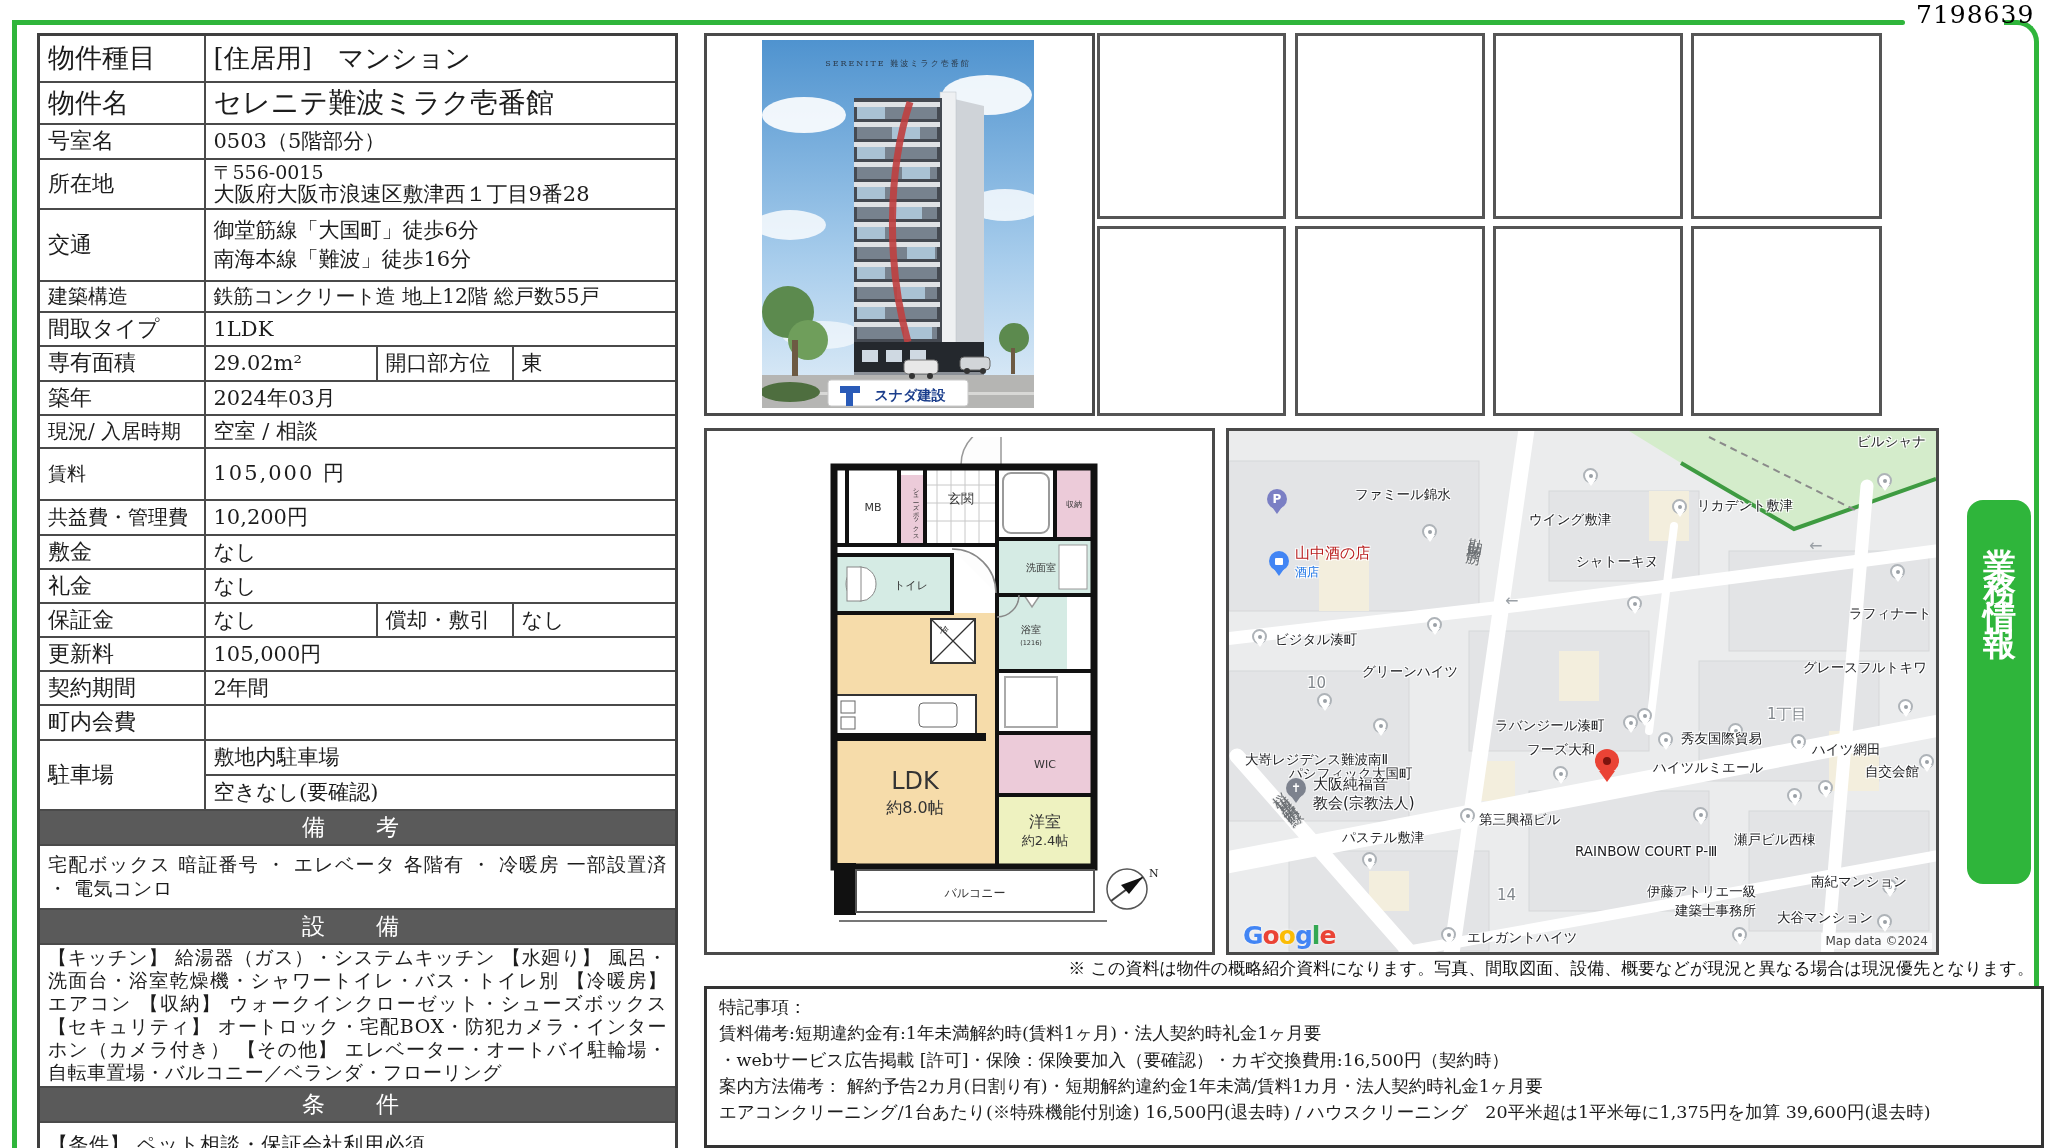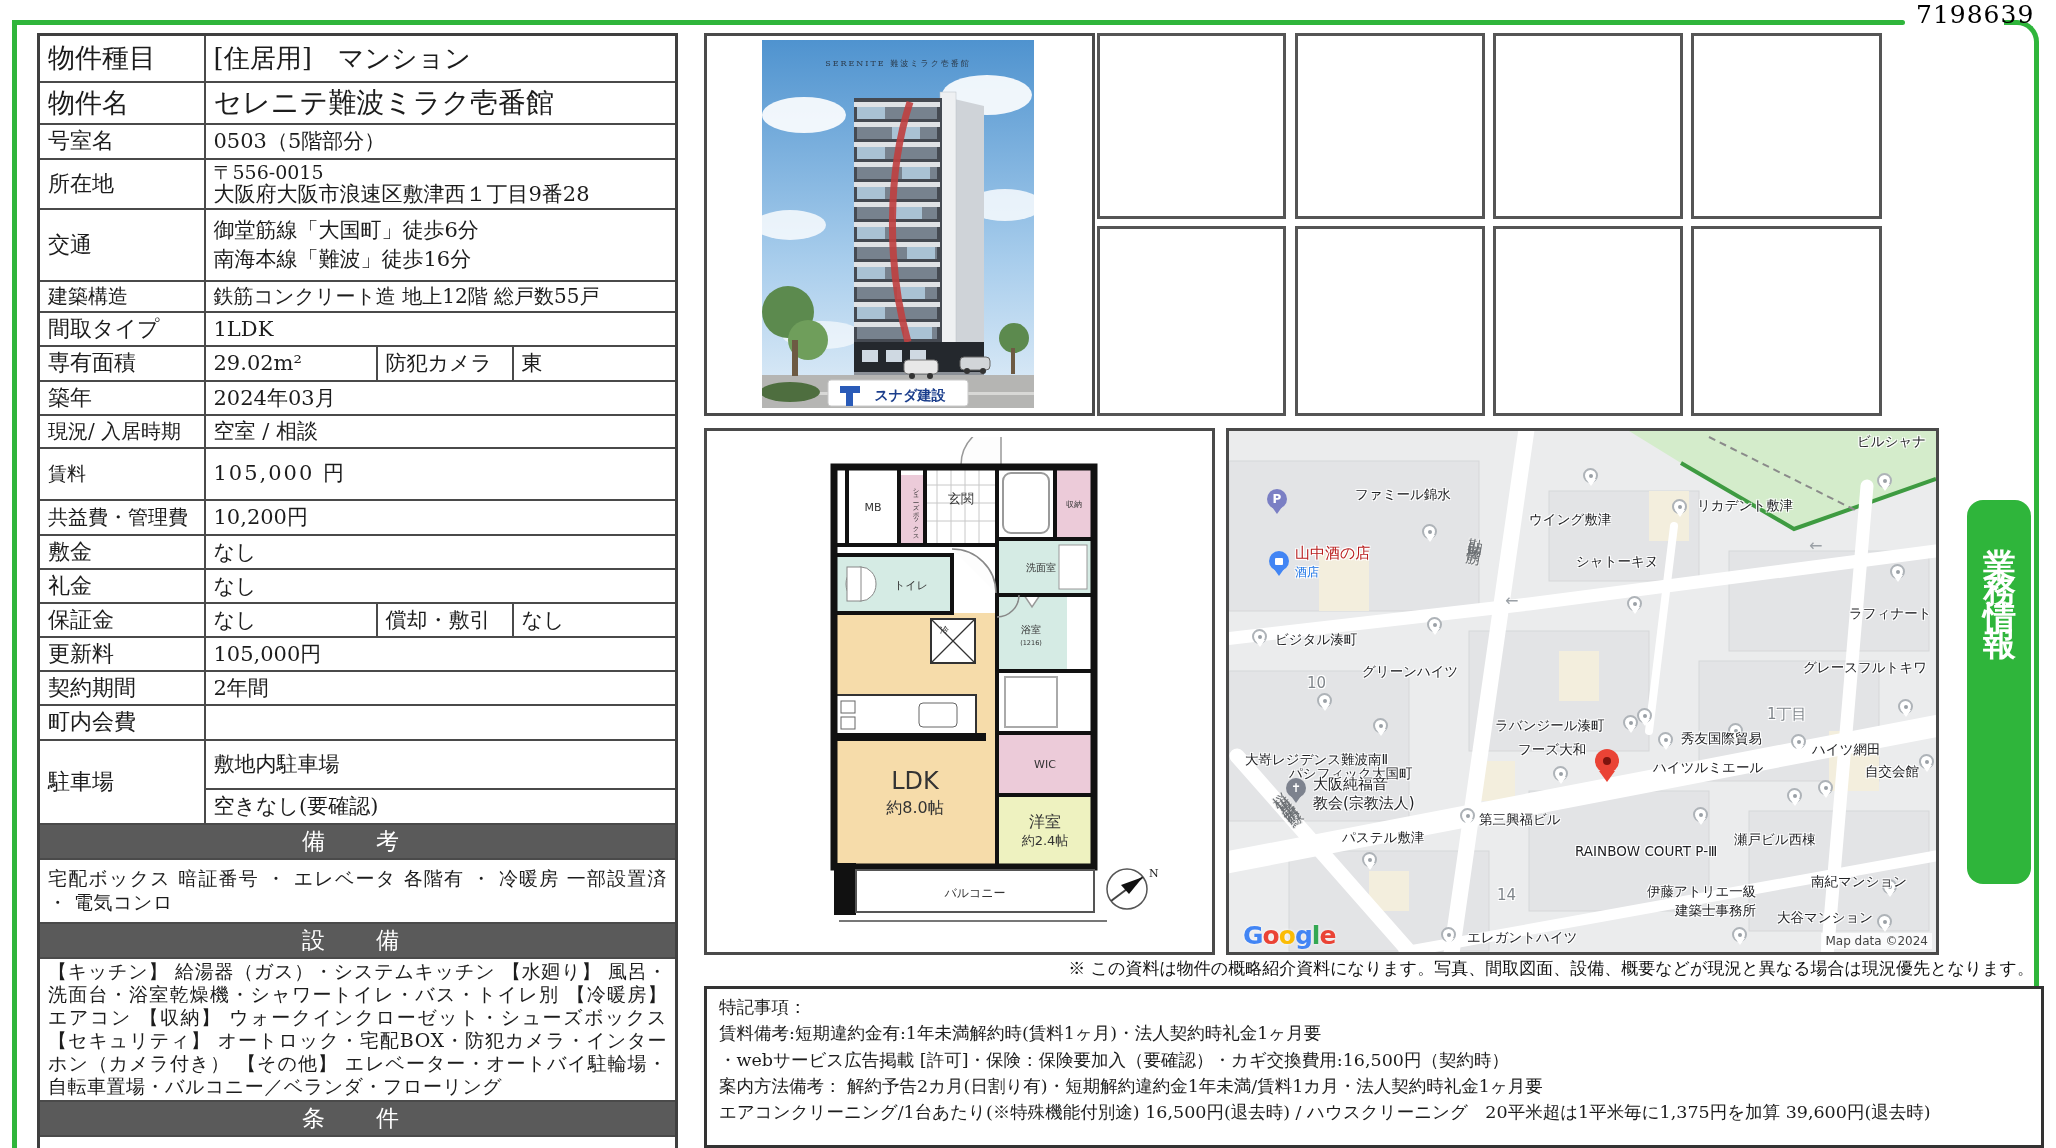--- a/index.html
+++ b/index.html
@@ -130,21 +130,21 @@
     <td class="lbl" style="font-size:20px">建築構造</td>
     <td class="val" colspan="3" style="font-size:20px">鉄筋コンクリート造 地上12階 総戸数55戸</td>
   </tr>
   <tr style="height:33px">
     <td class="lbl">間取タイプ</td>
     <td class="val" colspan="3">1LDK</td>
   </tr>
   <tr style="height:35px">
     <td class="lbl">専有面積</td>
     <td class="val">29.02m²</td>
-    <td class="lbl" style="font-size:21px">防犯カメラ</td>
+    <td class="lbl" style="font-size:21px">開口部方位</td>
     <td class="val">東</td>
   </tr>
   <tr style="height:32px">
     <td class="lbl">築年</td>
     <td class="val" colspan="3">2024年03月</td>
   </tr>
   <tr style="height:33px">
     <td class="lbl" style="font-size:20px">現況/ 入居時期</td>
     <td class="val" colspan="3">空室 /  相談</td>
   </tr>
@@ -175,21 +175,21 @@
     <td class="val" colspan="3">105,000円</td>
   </tr>
   <tr style="height:33px">
     <td class="lbl">契約期間</td>
     <td class="val" colspan="3">2年間</td>
   </tr>
   <tr style="height:35px">
     <td class="lbl">町内会費</td>
     <td class="val" colspan="3"></td>
   </tr>
-  <tr style="height:49px">
+  <tr style="height:35px">
     <td class="lbl" rowspan="2">駐車場</td>
     <td class="val" colspan="3">敷地内駐車場</td>
   </tr>
   <tr style="height:35px">
     <td class="val" colspan="3">空きなし(要確認)</td>
   </tr>
   <tr style="height:30px">
         <td class="bar" colspan="4">備　考</td>
       </tr>
   <tr style="height:64px">
@@ -477,21 +477,21 @@
   <span class="mlabel" style="left:574px;top:228px">グレースフルトキワ</span>
   <span class="mlabel mgray" style="left:538px;top:274px">1丁目</span>
   <span class="mlabel" style="left:266px;top:286px">ラバンジール湊町</span>
   <span class="mlabel" style="left:452px;top:299px">秀友国際貿易</span>
   <span class="mlabel" style="left:60px;top:334px">パシフィック大国町</span>
   <span class="mlabel" style="left:16px;top:320px">大嵜レジデンス難波南Ⅱ</span>
   <span class="mlabel" style="left:84px;top:344px;font-size:15px">大阪純福音</span>
   <span class="mlabel" style="left:84px;top:363px;font-size:15px">教会(宗教法人)</span>
   <span class="mlabel" style="left:113px;top:398px">パステル敷津</span>
   <span class="mlabel" style="left:250px;top:380px">第三興福ビル</span>
-  <span class="mlabel" style="left:289px;top:310px">フーズ大和</span>
+  <span class="mlabel" style="left:298px;top:310px">フーズ大和</span>
   <span class="mlabel" style="left:424px;top:328px">ハイツルミエール</span>
   <span class="mlabel" style="left:583px;top:310px">ハイツ網田</span>
   <span class="mlabel" style="left:636px;top:332px">自交会館</span>
   <span class="mlabel" style="left:346px;top:412px">RAINBOW COURT P-Ⅲ</span>
   <span class="mlabel" style="left:505px;top:400px">瀬戸ビル西棟</span>
   <span class="mlabel" style="left:582px;top:442px">南紀マンション</span>
   <span class="mlabel" style="left:418px;top:452px">伊藤アトリエ一級</span>
   <span class="mlabel" style="left:446px;top:471px">建築士事務所</span>
   <span class="mlabel" style="left:548px;top:478px">大谷マンション</span>
   <span class="mlabel" style="left:238px;top:498px">エレガントハイツ</span>

